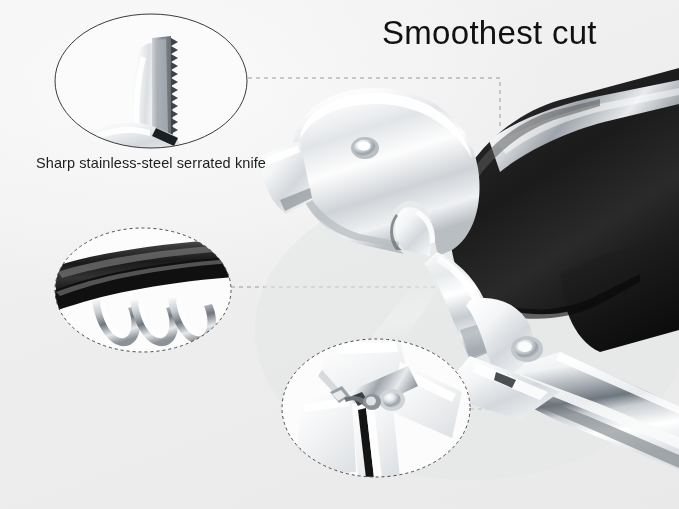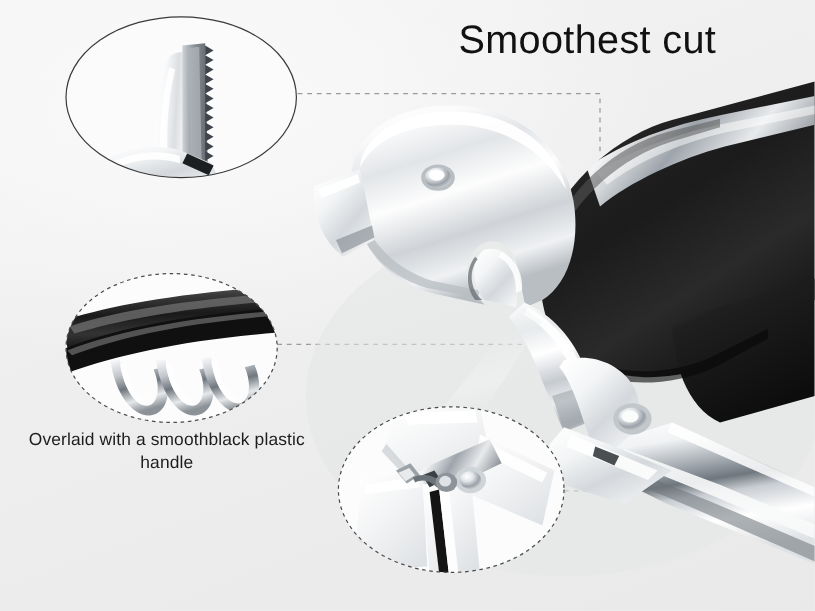--- a/index.html
+++ b/index.html
@@ -313,17 +313,17 @@
           <ellipse cx="372" cy="402" rx="9" ry="8" fill="#8d9399"></ellipse>
           <ellipse cx="371" cy="401" rx="5" ry="4.5" fill="#dfe3e6"></ellipse>
         </g>
       </g>
       <ellipse cx="376" cy="408" rx="94" ry="69" fill="none" stroke="#4a4a4a" stroke-width="1" stroke-dasharray="3 3"></ellipse>
     </g>
   </svg>
 
   <div class="txt" id="title">Smoothest cut</div>
 
-
-  <div class="txt caption" id="cap2">Overlaid with a smoothblack plastic handle</div>
+  <div class="txt caption" id="cap1">Sharp stainless-steel serrated knife</div>
+
 
 
 </div>
 
 </body></html>

